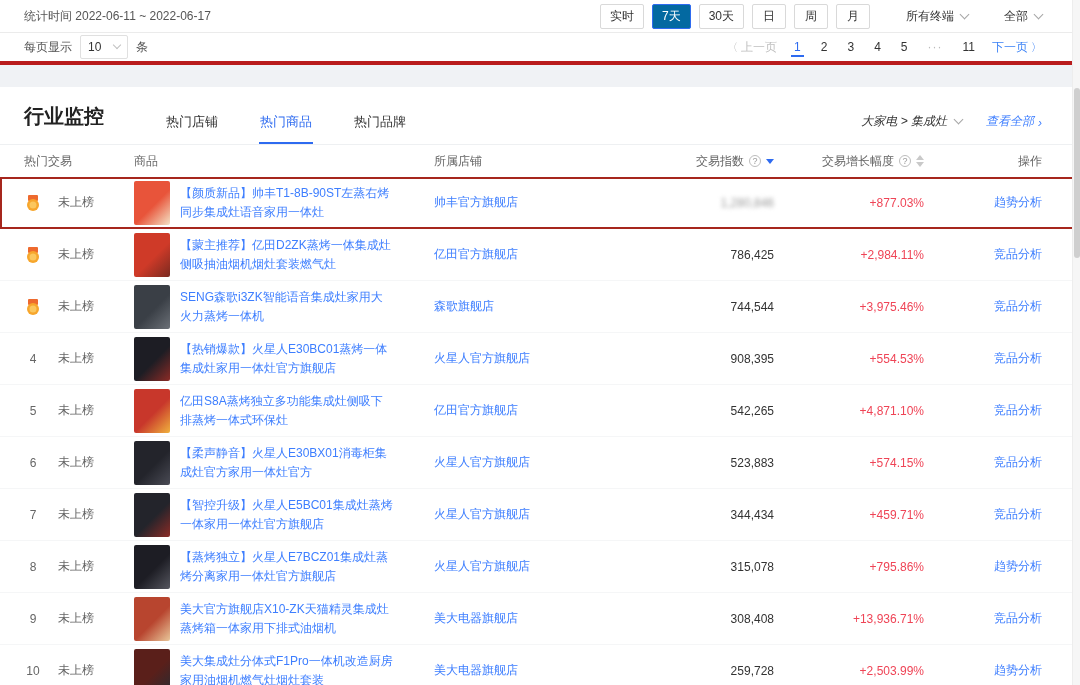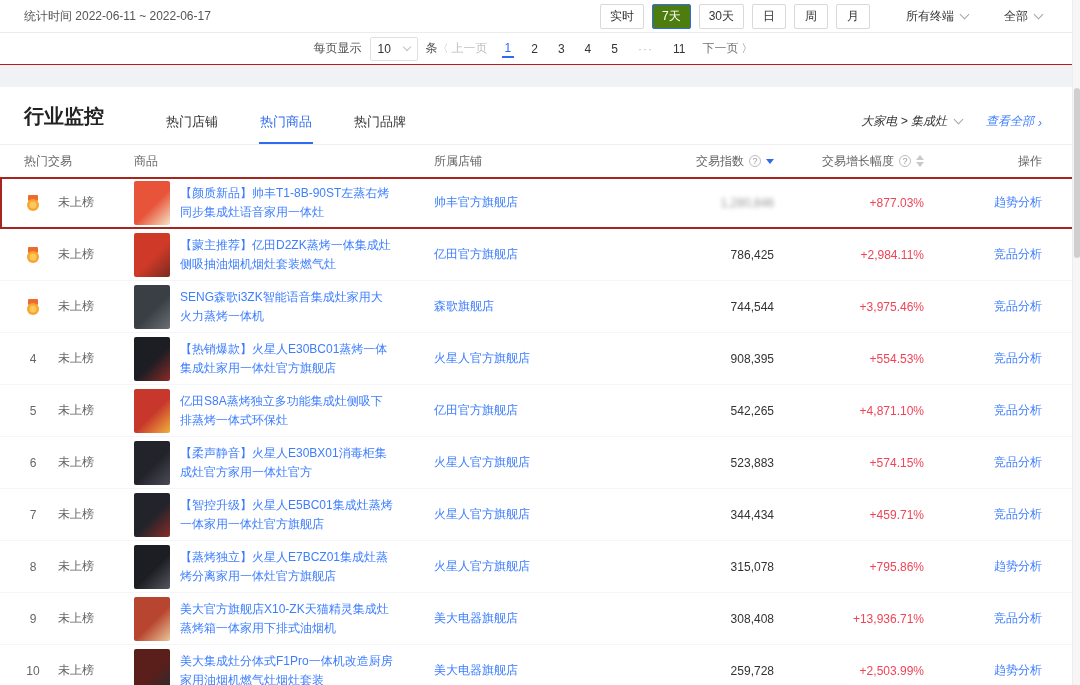--- a/index.html
+++ b/index.html
@@ -6,35 +6,35 @@
   html,body { width:1080px; height:685px; overflow:hidden; background:#fff;
     font-family:"Liberation Sans","DejaVu Sans",sans-serif; font-size:12px; color:#333; }
 
   
   .topbar { height:33px; display:flex; align-items:center; justify-content:space-between;
     padding:0 38px 0 24px; border-bottom:1px solid #ebebeb; background:#fff; }
   .stat-time { color:#555; font-size:12px; }
   .range-group { display:flex; align-items:center; gap:8px; }
   .range-btn { min-width:34px; padding:0 9px; height:25px; line-height:23px; text-align:center;
     border:1px solid #d9d9d9; border-radius:2px; background:#fff; color:#333; cursor:pointer; font-size:12px; }
-  .range-btn.active { background:#4d7c0f; border-color:#2e6bf0; color:#fff; }
+  .range-btn.active { background:#0369a1; border-color:#2e6bf0; color:#fff; }
   .dropdown { display:flex; align-items:center; gap:7px; color:#333; margin-left:28px; cursor:pointer; }
   .chev { width:7px; height:7px; border-right:1.5px solid #a6a6a6; border-bottom:1.5px solid #a6a6a6;
     transform:rotate(45deg); display:inline-block; margin-top:-4px; }
 
   
-  .controls { height:32px; display:flex; align-items:center; justify-content:center;
-    padding:0 38px 0 24px; border-bottom:1px solid #b91c1c; background:#fff; }
+  .controls { height:32px; display:flex; align-items:center; justify-content:space-between;
+    padding:0 38px 0 24px; border-bottom:4px solid #b91c1c; background:#fff; }
   .per-page { display:flex; align-items:center; gap:8px; color:#555; }
   .per-page-select { width:48px; height:24px; border:1px solid #e0e0e0; border-radius:2px;
     display:flex; align-items:center; justify-content:space-between; padding:0 7px; color:#333; cursor:pointer; }
   .per-page-select .chev { width:6px; height:6px; border-color:#c0c0c0; }
   .pagination { display:flex; align-items:center; gap:14px; color:#333; }
   .pg-prev { color:#bfbfbf; display:flex; align-items:center; gap:3px; cursor:default; }
-  .pg-next { color:#737373; display:flex; align-items:center; gap:3px; cursor:pointer; }
+  .pg-next { color:#3b82f6; display:flex; align-items:center; gap:3px; cursor:pointer; }
   .pg-arrow { font-size:11px; }
   .pg-page { cursor:pointer; padding:2px 3px; }
   .pg-page.active { color:#2e6bf0; border-bottom:2px solid #2e6bf0; padding-bottom:1px; }
   .pg-ellipsis { color:#bbb; letter-spacing:1px; }
 
   .gap-band { height:22px; background:#f0f2f5; }
 
   
   .panel { background:#fff; }
   .panel-head { display:flex; align-items:flex-end; justify-content:space-between;

